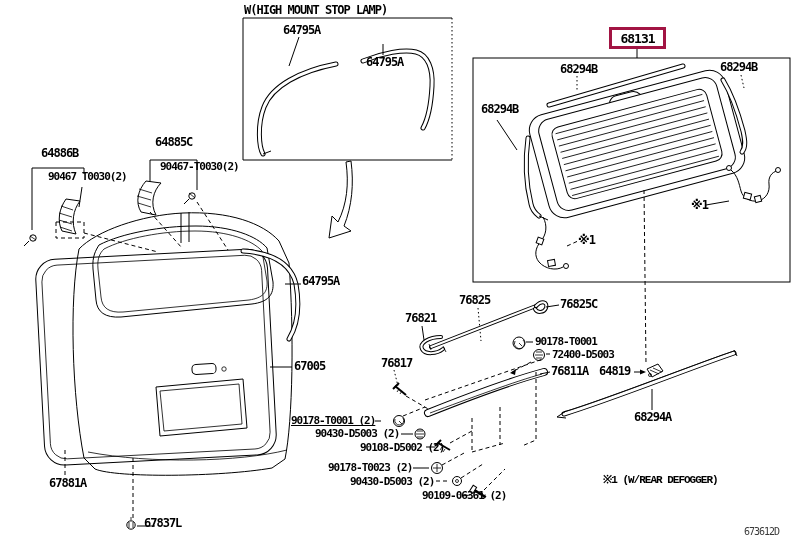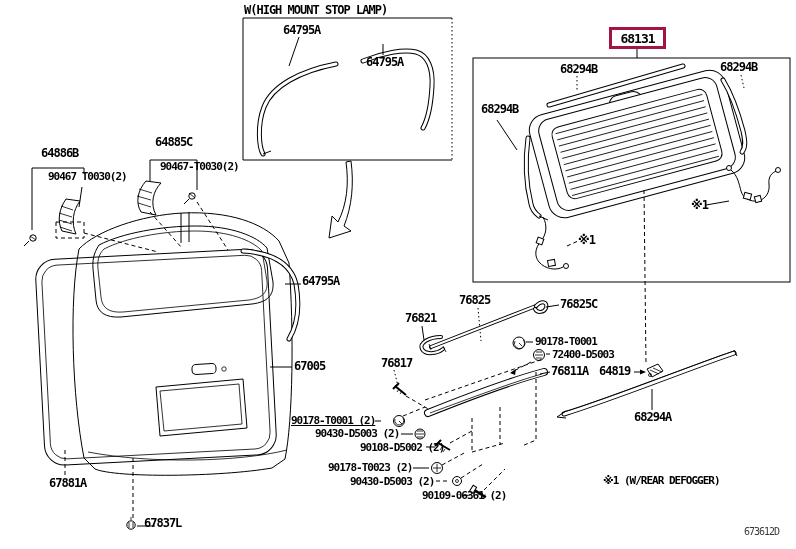--- a/index.html
+++ b/index.html
@@ -273,16 +273,16 @@
 <div class="lbl" style="left:381px;top:357px;">76817</div>
 
 <div class="lbl sm" style="left:291px;top:415px;text-decoration:underline;">90178-T0001 (2)</div>
 <div class="lbl sm" style="left:315px;top:428px;">90430-D5003 (2)</div>
 <div class="lbl sm" style="left:352px;top:442px;margin-left:8px;">90108-D5002 (2)</div>
 <div class="lbl sm" style="left:328px;top:462px;">90178-T0023 (2)</div>
 <div class="lbl sm" style="left:350px;top:476px;">90430-D5003 (2)</div>
 <div class="lbl sm" style="left:378px;top:490px;margin-left:44px;">90109-06361 (2)</div>
 
 <div class="lbl" style="left:634px;top:411px;">68294A</div>
-<div class="lbl sm" style="left:603px;top:475px;">※1 (W/REAR DEFOGGER)</div>
+<div class="lbl sm" style="left:603px;top:475px;font-family:Liberation Mono, monospace;">※1 (W/REAR DEFOGGER)</div>
 <div class="footer">673612D</div>
 
 </div>
 
 </body></html>

